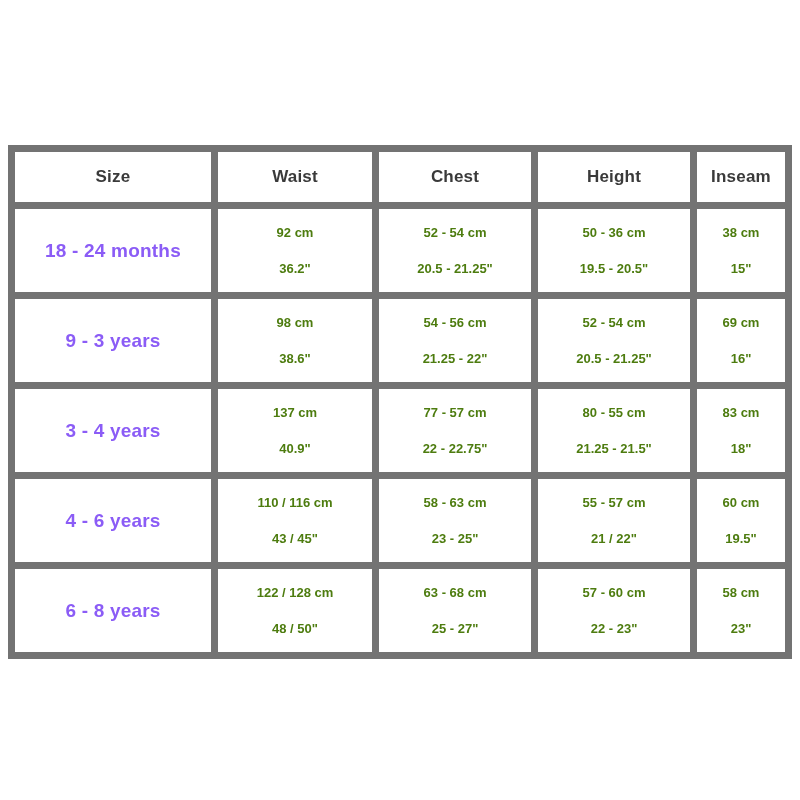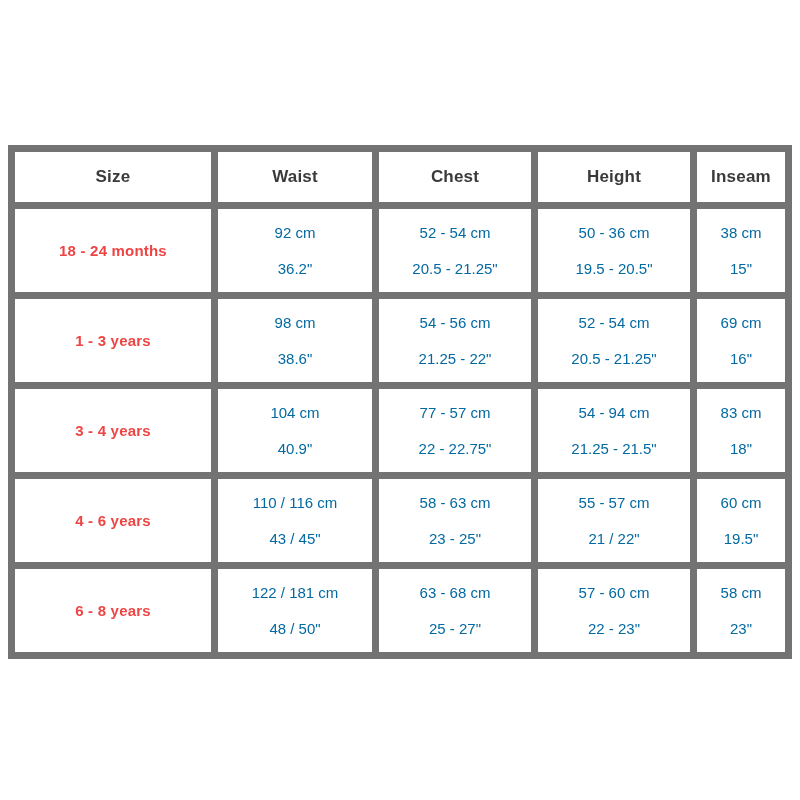--- a/index.html
+++ b/index.html
@@ -36,30 +36,30 @@
   thead th {
     font-size: 17px;
     font-weight: 700;
     color: #3a3a3a;
     letter-spacing: 0.2px;
   }
   tbody tr {
     height: 90px;
   }
   td.size-cell {
-    font-size: 15px;
+    font-size: 19px;
     font-weight: 700;
-    color: #ef4444;
+    color: #8b5cf6;
     letter-spacing: 0.2px;
   }
   td.metric-cell .line {
-    font-size: 15px;
-    font-weight: 400;
+    font-size: 13px;
+    font-weight: 700;
     line-height: 36px;
-    color: #0369a1;
+    color: #4d7c0f;
   }
 </style>
 </head>
 <body>
 
 <div class="canvas">
   <table class="size-chart">
     <colgroup>
       <col style="width:203px">
       <col style="width:161px">
@@ -90,50 +90,50 @@
         <td class="metric-cell">
           <div class="line">50 - 36 cm</div>
           <div class="line">19.5 - 20.5"</div>
         </td>
         <td class="metric-cell">
           <div class="line">38 cm</div>
           <div class="line">15"</div>
         </td>
       </tr>
       <tr>
-        <td class="size-cell">1 - 3 years</td>
+        <td class="size-cell">9 - 3 years</td>
         <td class="metric-cell">
           <div class="line">98 cm</div>
           <div class="line">38.6"</div>
         </td>
         <td class="metric-cell">
           <div class="line">54 - 56 cm</div>
           <div class="line">21.25 - 22"</div>
         </td>
         <td class="metric-cell">
           <div class="line">52 - 54 cm</div>
           <div class="line">20.5 - 21.25"</div>
         </td>
         <td class="metric-cell">
           <div class="line">69 cm</div>
           <div class="line">16"</div>
         </td>
       </tr>
       <tr>
         <td class="size-cell">3 - 4 years</td>
         <td class="metric-cell">
-          <div class="line">104 cm</div>
+          <div class="line">137 cm</div>
           <div class="line">40.9"</div>
         </td>
         <td class="metric-cell">
           <div class="line">77 - 57 cm</div>
           <div class="line">22 - 22.75"</div>
         </td>
         <td class="metric-cell">
-          <div class="line">54 - 94 cm</div>
+          <div class="line">80 - 55 cm</div>
           <div class="line">21.25 - 21.5"</div>
         </td>
         <td class="metric-cell">
           <div class="line">83 cm</div>
           <div class="line">18"</div>
         </td>
       </tr>
       <tr>
         <td class="size-cell">4 - 6 years</td>
         <td class="metric-cell">
@@ -149,21 +149,21 @@
           <div class="line">21 / 22"</div>
         </td>
         <td class="metric-cell">
           <div class="line">60 cm</div>
           <div class="line">19.5"</div>
         </td>
       </tr>
       <tr>
         <td class="size-cell">6 - 8 years</td>
         <td class="metric-cell">
-          <div class="line">122 / 181 cm</div>
+          <div class="line">122 / 128 cm</div>
           <div class="line">48 / 50"</div>
         </td>
         <td class="metric-cell">
           <div class="line">63 - 68 cm</div>
           <div class="line">25 - 27"</div>
         </td>
         <td class="metric-cell">
           <div class="line">57 - 60 cm</div>
           <div class="line">22 - 23"</div>
         </td>

